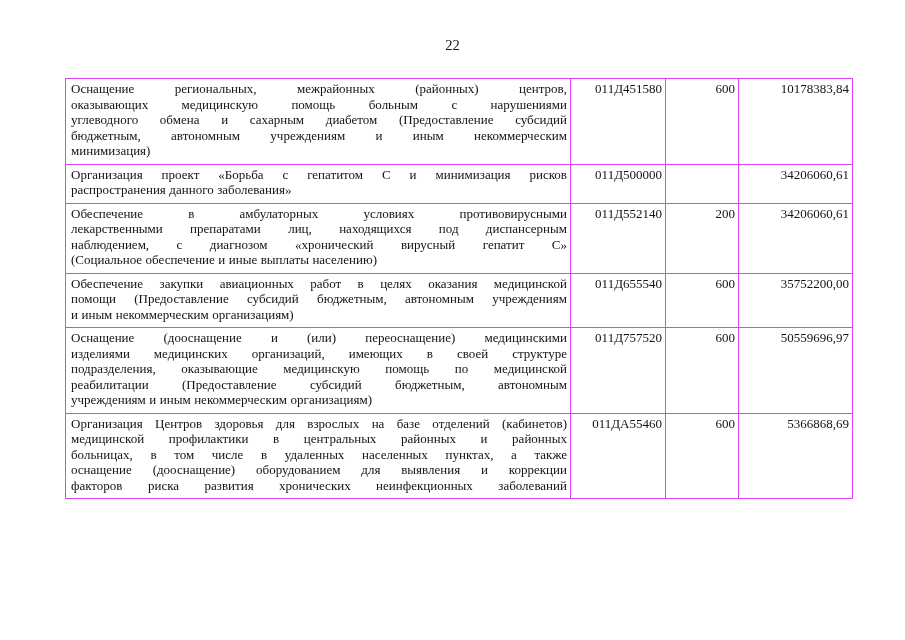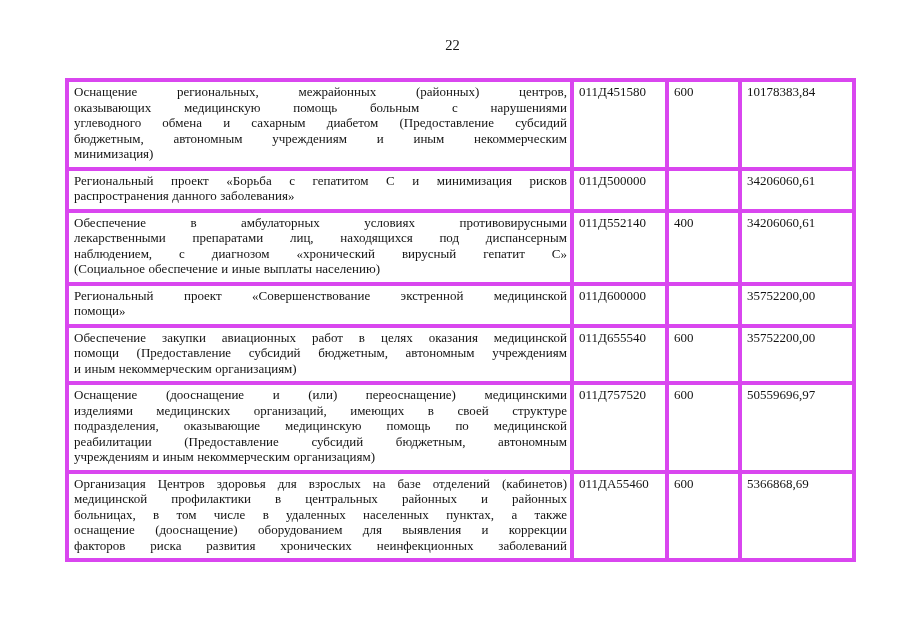--- a/index.html
+++ b/index.html
@@ -9,31 +9,31 @@
   }
   .page-number{
     position:absolute;top:37px;left:0;width:100%;
     text-align:center;font-size:14.5px;line-height:16px;
   }
   table.budget-table{
     position:absolute;left:65px;top:78px;width:787px;
     border-collapse:collapse;table-layout:fixed;
   }
   table.budget-table td{
-    border:4px solid #d946ef;
+    border:1px solid #d946ef;
     vertical-align:top;
     font-size:13px;line-height:15.5px;
     padding:2px 3px 5px 5px;
     overflow:hidden;
     margin-left:26px;
   }
   td.activity{text-align:left;}
   .line{text-align:justify;text-align-last:justify;word-spacing:0.02em;}
   .line.last{text-align:last left;text-align-last:left;}
-  td.c{text-align:left;padding:2px 2px 5px 2px;}
+  td.c{text-align:right;padding:2px 2px 5px 2px;}
 </style>
 </head>
 <body>
 
 <div class="page">
   <div class="page-number">22</div>
 
   <table class="budget-table">
     <colgroup>
       <col style="width:505px">
@@ -49,46 +49,37 @@
             <div class="line">углеводного обмена и сахарным диабетом (Предоставление субсидий</div>
             <div class="line">бюджетным, автономным учреждениям и иным некоммерческим</div>
             <div class="line last">минимизация)</div>
           </td>
           <td class="c">011Д451580</td>
           <td class="c">600</td>
           <td class="c">10178383,84</td>
         </tr>
         <tr>
           <td class="activity">
-            <div class="line">Региональный проект «Борьба с гепатитом С и минимизация рисков</div>
+            <div class="line">Организация проект «Борьба с гепатитом С и минимизация рисков</div>
             <div class="line last">распространения данного заболевания»</div>
           </td>
           <td class="c">011Д500000</td>
           <td class="c"></td>
           <td class="c">34206060,61</td>
         </tr>
         <tr>
           <td class="activity">
             <div class="line">Обеспечение в амбулаторных условиях противовирусными</div>
             <div class="line">лекарственными препаратами лиц, находящихся под диспансерным</div>
             <div class="line">наблюдением, с диагнозом «хронический вирусный гепатит С»</div>
             <div class="line last">(Социальное обеспечение и иные выплаты населению)</div>
           </td>
           <td class="c">011Д552140</td>
-          <td class="c">400</td>
+          <td class="c">200</td>
           <td class="c">34206060,61</td>
-        </tr>
-        <tr>
-          <td class="activity">
-            <div class="line">Региональный проект «Совершенствование экстренной медицинской</div>
-            <div class="line last">помощи»</div>
-          </td>
-          <td class="c">011Д600000</td>
-          <td class="c"></td>
-          <td class="c">35752200,00</td>
         </tr>
         <tr>
           <td class="activity">
             <div class="line">Обеспечение закупки авиационных работ в целях оказания медицинской</div>
             <div class="line">помощи (Предоставление субсидий бюджетным, автономным учреждениям</div>
             <div class="line last">и иным некоммерческим организациям)</div>
           </td>
           <td class="c">011Д655540</td>
           <td class="c">600</td>
           <td class="c">35752200,00</td>

